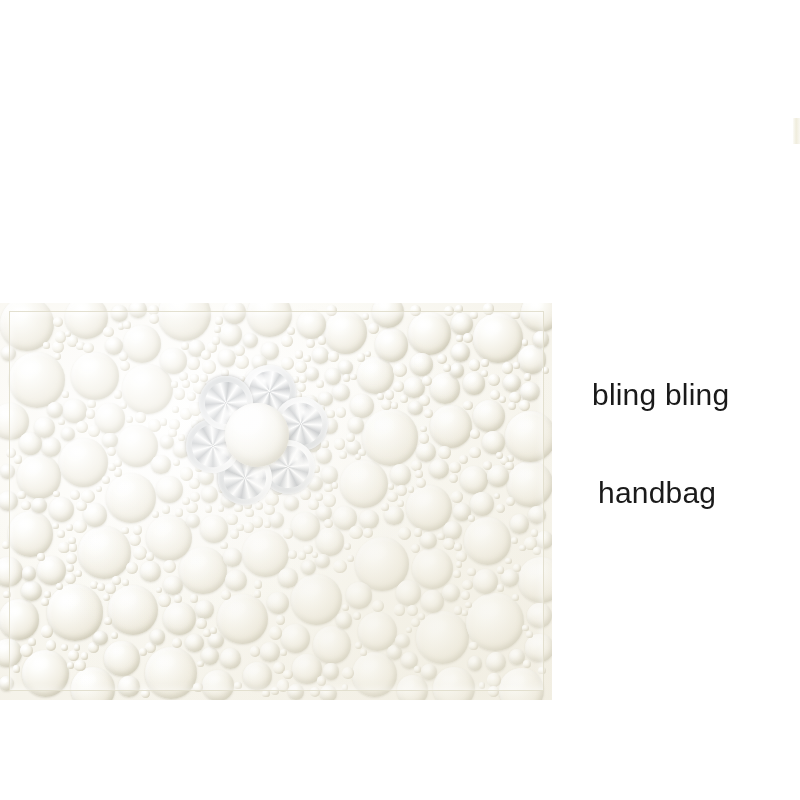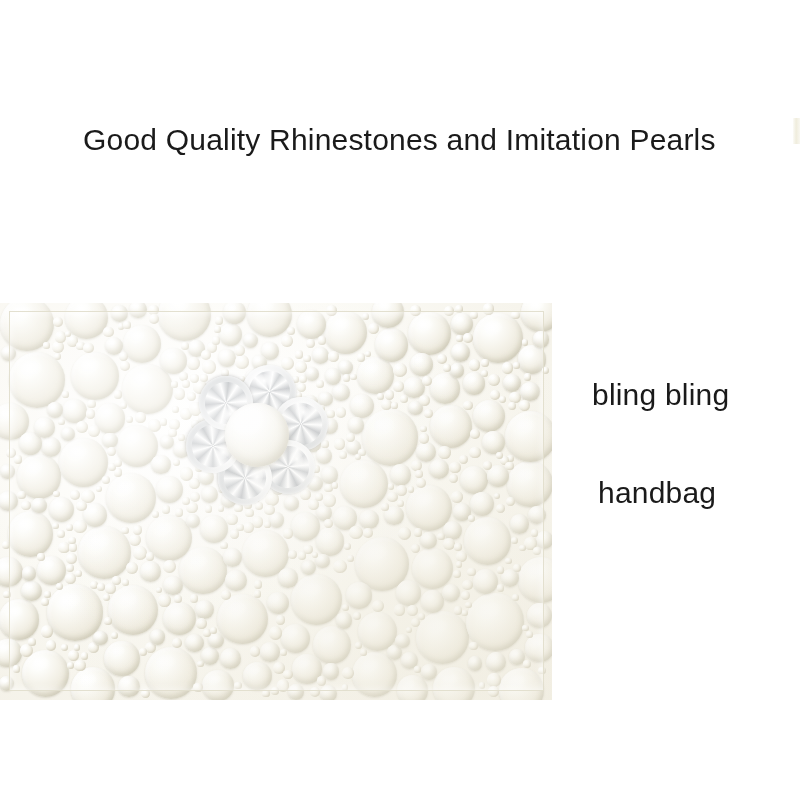--- a/index.html
+++ b/index.html
@@ -204,21 +204,20 @@
       rgba(232,228,205,0.85) 45%,
       rgba(246,244,234,0.9) 100%);
     opacity: 0.8;
   }
 </style>
 </head>
 <body>
 
 <div class="page">
 
-  <div class="headline">Good Quality Rhinestones and Imitation Pearls</div>
 
   <div class="photo">
     <div class="pearl-layer" id="pearl-layer">
         <div class="pearl" style="left: 415.633px; top: 307.57px; width: 53.1674px; height: 53.1674px;"></div>
         <div class="pearl" style="left: 8.63202px; top: 48.5538px; width: 56.522px; height: 56.522px;"></div>
         <div class="pearl" style="left: 291.247px; top: 271.378px; width: 50.9347px; height: 50.9347px;"></div>
         <div class="pearl" style="left: 429.748px; top: 102.462px; width: 42.0711px; height: 42.0711px;"></div>
         <div class="pearl" style="left: 22.0215px; top: 346.882px; width: 47.4609px; height: 47.4609px;"></div>
         <div class="pearl" style="left: 405.575px; top: 182.453px; width: 45.9433px; height: 45.9433px;"></div>
         <div class="pearl" style="left: 77.8416px; top: 222.799px; width: 53.4681px; height: 53.4681px;"></div>

